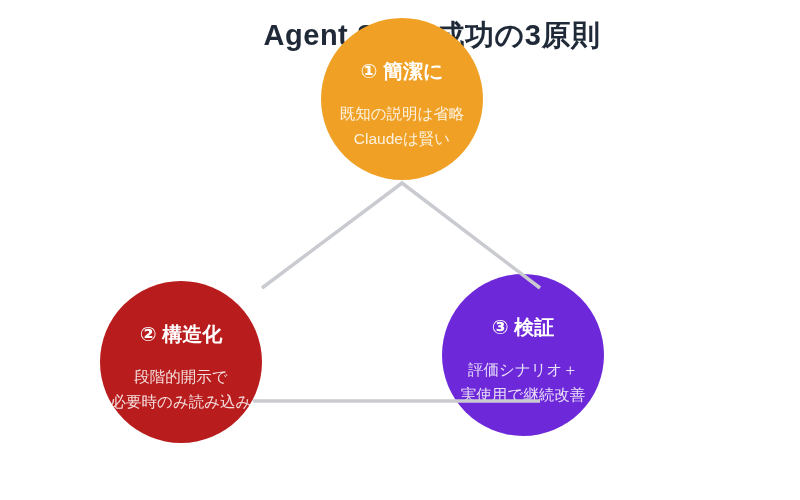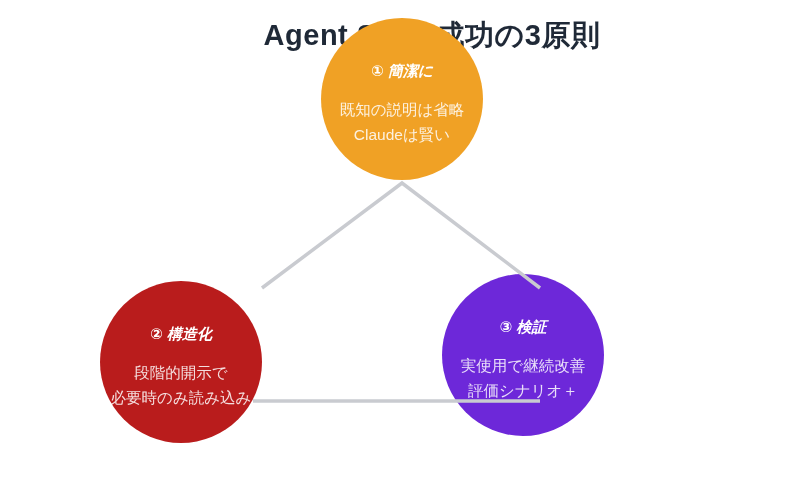--- a/index.html
+++ b/index.html
@@ -38,25 +38,24 @@
     box-sizing: border-box;
     padding-top: 10px;
     display: flex;
     flex-direction: column;
     align-items: center;
     justify-content: center;
     text-align: center;
     color: #ffffff;
   }
   .node-heading {
-    font-size: 15px;
+    font-size: 20px;
     font-weight: 700;
     margin-bottom: 16px;
     white-space: nowrap;
-    font-style: italic;
   }
   .node-body {
     font-size: 15.5px;
     line-height: 25px;
     opacity: 0.85;
     white-space: nowrap;
   }
   .node-concise   { left: 321px; top: 18px;  background: #f0a125; }
   .node-structure { left: 100px; top: 281px; background: #b91c1c; }
   .node-verify    { left: 442px; top: 274px; background: #6d28d9; }
@@ -83,22 +82,22 @@
   </div>
 
   <div class="node node-structure">
     <div class="node-heading">② 構造化</div>
     <div class="node-body">段階的開示で</div>
     <div class="node-body">必要時のみ読み込み</div>
   </div>
 
   <div class="node node-verify">
     <div class="node-heading">③ 検証</div>
+    <div class="node-body">評価シナリオ＋</div>
     <div class="node-body">実使用で継続改善</div>
-    <div class="node-body">評価シナリオ＋</div>
   </div>
 
   <svg class="connector-layer" width="800" height="500">
     <polyline points="262,288 402,183 540,288" fill="none" stroke="#c9cbd0" stroke-width="3.5" stroke-linejoin="miter"></polyline>
     <line x1="253" y1="401" x2="540" y2="401" stroke="#c9cbd0" stroke-width="3.5"></line>
   </svg>
 
 </div>
 
 </body></html>

